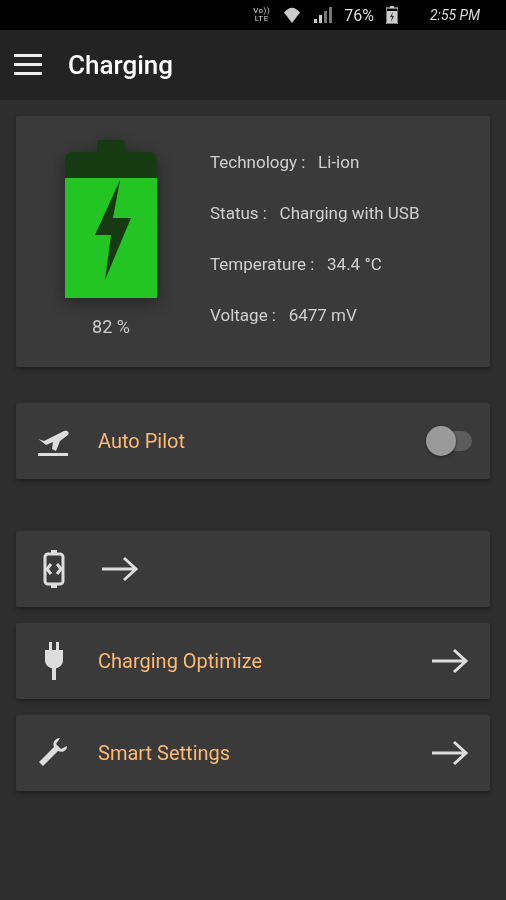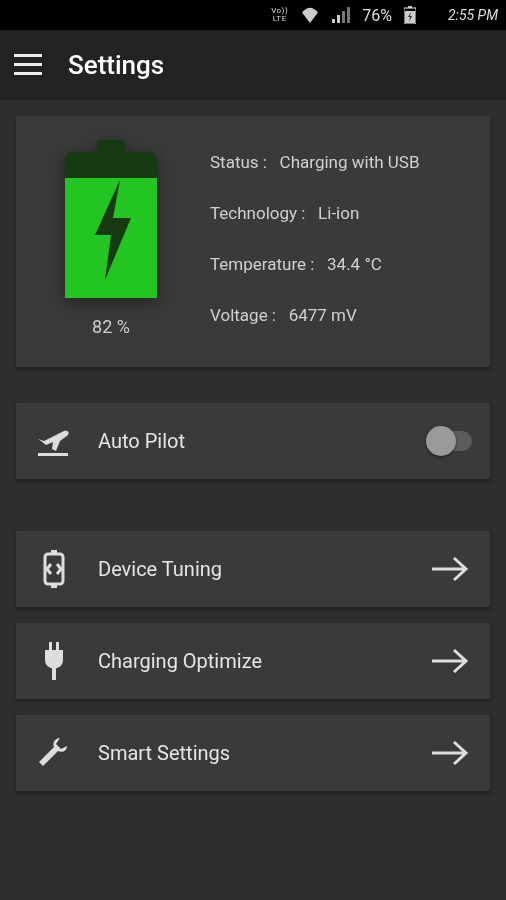--- a/index.html
+++ b/index.html
@@ -8,21 +8,21 @@
     font-family: Roboto, "Helvetica Neue", Arial, sans-serif;
     background: #000;
     color: #ddd;
   }
   .statusbar {
     height: 30px;
     background: #000;
     display: flex;
     align-items: center;
     justify-content: flex-end;
-    padding: 0 8px;
+    padding: 0 26px;
     font-size: 16px;
     color: #ddd;
     gap: 12px;
   }
   .statusbar .sb-item { display:flex; align-items:center; }
   .statusbar svg { display:block; }
 
   .app {
     background: #2e2e2e;
     height: 870px;
@@ -94,21 +94,21 @@
     padding: 0 18px;
     gap: 24px;
     cursor:pointer;
   }
   .list-item:last-child { margin-bottom:0; }
   .list-item .li-icon { width: 40px; display:flex; align-items:center; justify-content:center; }
   .list-item .li-icon svg { display:block; }
   .list-item .li-label {
     flex:1;
     font-size: 20px;
-    color: #e5e5e5;
+    color: #fdba74;
   }
   .list-item .li-tail { width: 44px; display:flex; align-items:center; justify-content:center; }
   .gap-big { height: 36px; }
 
   
   .switch {
     position:relative;
     width: 50px;
     height: 20px;
     background: #5c5c5c;
@@ -161,46 +161,46 @@
 <div class="app">
 
   <div class="appbar">
     <div class="hamburger">
       <svg width="28" height="22" viewBox="0 0 28 22">
         <rect y="0" width="28" height="3" fill="#eee"></rect>
         <rect y="9" width="28" height="3" fill="#eee"></rect>
         <rect y="18" width="28" height="3" fill="#eee"></rect>
       </svg>
     </div>
-    <div class="title">Settings</div>
+    <div class="title">Charging</div>
   </div>
 
   <div class="content">
 
     <div class="card battery-card">
       <div class="battery-col">
         <svg class="battery-svg" width="92" height="158" viewBox="0 0 92 158">
           <rect x="32" y="0" width="28" height="12" rx="3" fill="#163b12"></rect>
           <rect x="0" y="12" width="92" height="146" rx="8" fill="#163b12"></rect>
 
           <rect x="0" y="38" width="92" height="120" rx="0" fill="#22c522"></rect>
           <path d="M55 40 L30 95 L46 95 L40 140 L66 78 L48 78 Z" fill="#163b12"></path>
         </svg>
         <div class="battery-percent">82 %</div>
       </div>
       <div class="info-col">
         <div class="info-row">
+          <span class="label">Technology :</span>
+          <span>&nbsp;</span>
+          <span class="value">Li-ion</span>
+        </div>
+        <div class="info-row">
           <span class="label">Status :</span>
           <span>&nbsp;</span>
           <span class="value">Charging with USB</span>
-        </div>
-        <div class="info-row">
-          <span class="label">Technology :</span>
-          <span>&nbsp;</span>
-          <span class="value">Li-ion</span>
         </div>
         <div class="info-row">
           <span class="label">Temperature :</span>
           <span>&nbsp;</span>
           <span class="value">34.4 °C</span>
         </div>
         <div class="info-row">
           <span class="label">Voltage :</span>
           <span>&nbsp;</span>
           <span class="value">6477 mV</span>
@@ -228,21 +228,20 @@
     <div class="card list-item">
       <div class="li-icon">
         <svg width="30" height="38" viewBox="0 0 30 38">
           <rect x="6" y="4" width="18" height="30" rx="3" fill="none" stroke="#ddd" stroke-width="3"></rect>
           <rect x="12" y="0" width="6" height="4" fill="#ddd"></rect>
           <rect x="12" y="34" width="6" height="4" fill="#ddd"></rect>
           <path d="M12 14 L8 19 L12 24" fill="none" stroke="#ddd" stroke-width="3"></path>
           <path d="M18 14 L22 19 L18 24" fill="none" stroke="#ddd" stroke-width="3"></path>
         </svg>
       </div>
-      <div class="li-label">Device Tuning</div>
       <div class="li-tail">
         <svg width="40" height="30" viewBox="0 0 40 30">
             <path d="M2 15 L34 15 M24 4 L36 15 L24 26" fill="none" stroke="#ddd" stroke-width="3" stroke-linecap="butt"></path>
           </svg>
       </div>
     </div>
 
     <div class="card list-item">
       <div class="li-icon">
         <svg width="26" height="38" viewBox="0 0 26 38">

